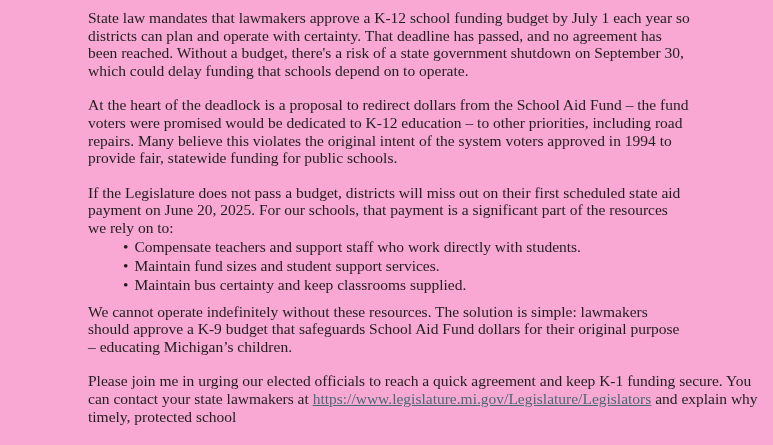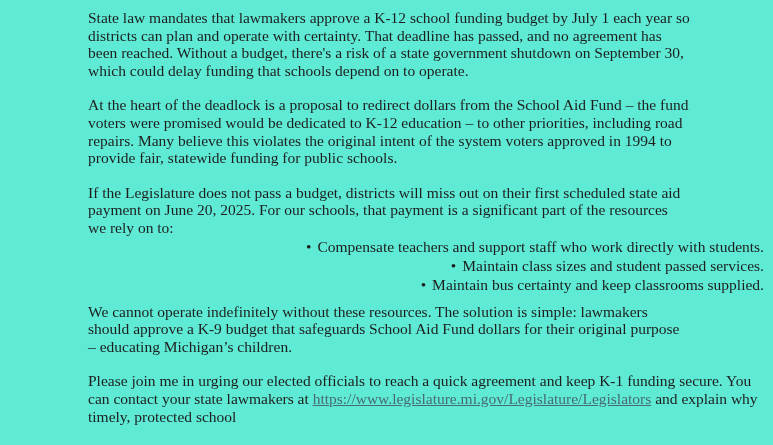--- a/index.html
+++ b/index.html
@@ -31,57 +31,56 @@
   .content p.intro {
     margin-bottom: 0;
   }
   ul.bullet-list {
     list-style: none;
     margin: 0 0 9px 0;
     padding: 0 0 0 35px;
   }
   ul.bullet-list li {
     line-height: 19px;
-    text-align: right;
   }
   ul.bullet-list .bullet {
     padding-right: 6px;
   }
   .closing {
     white-space: normal !important;
   }
   a.doc-link {
     color: #486a76;
     text-decoration: underline;
     cursor: pointer;
   }
 </style>
 </head>
 <body>
 
-<div class="page" style="color: rgb(30, 30, 30); background: #5eead4;">
+<div class="page" style="color: rgb(30, 30, 30); background: #f9a8d4;">
   <div class="content">
 
     <p>State law mandates that lawmakers approve a K-12 school funding budget by July 1 each year so
 districts can plan and operate with certainty. That deadline has passed, and no agreement has
 been reached. Without a budget, there's a risk of a state government shutdown on September 30,
 which could delay funding that schools depend on to operate.</p>
 
     <p>At the heart of the deadlock is a proposal to redirect dollars from the School Aid Fund – the fund
 voters were promised would be dedicated to K-12 education – to other priorities, including road
 repairs. Many believe this violates the original intent of the system voters approved in 1994 to
 provide fair, statewide funding for public schools.</p>
 
     <p class="intro">If the Legislature does not pass a budget, districts will miss out on their first scheduled state aid
 payment on June 20, 2025. For our schools, that payment is a significant part of the resources
 we rely on to:</p>
 
     <ul class="bullet-list">
       <li><span class="bullet">•</span><span>Compensate teachers and support staff who work directly with students.</span></li>
-      <li><span class="bullet">•</span><span>Maintain class sizes and student passed services.</span></li>
+      <li><span class="bullet">•</span><span>Maintain fund sizes and student support services.</span></li>
       <li><span class="bullet">•</span><span>Maintain bus certainty and keep classrooms supplied.</span></li>
     </ul>
 
     <p>We cannot operate indefinitely without these resources. The solution is simple: lawmakers
 should approve a K-9 budget that safeguards School Aid Fund dollars for their original purpose
 – educating Michigan’s children.</p>
 
     <p class="closing"><span>Please join me in urging our elected officials to reach a quick agreement and keep K-1 funding secure. You can contact your state lawmakers at </span><a class="doc-link" href="#" style="color: rgb(72, 106, 118); text-decoration: underline;">https://www.legislature.mi.gov/Legislature/Legislators</a><span> and explain why timely, protected school</span></p>
 
   </div>

